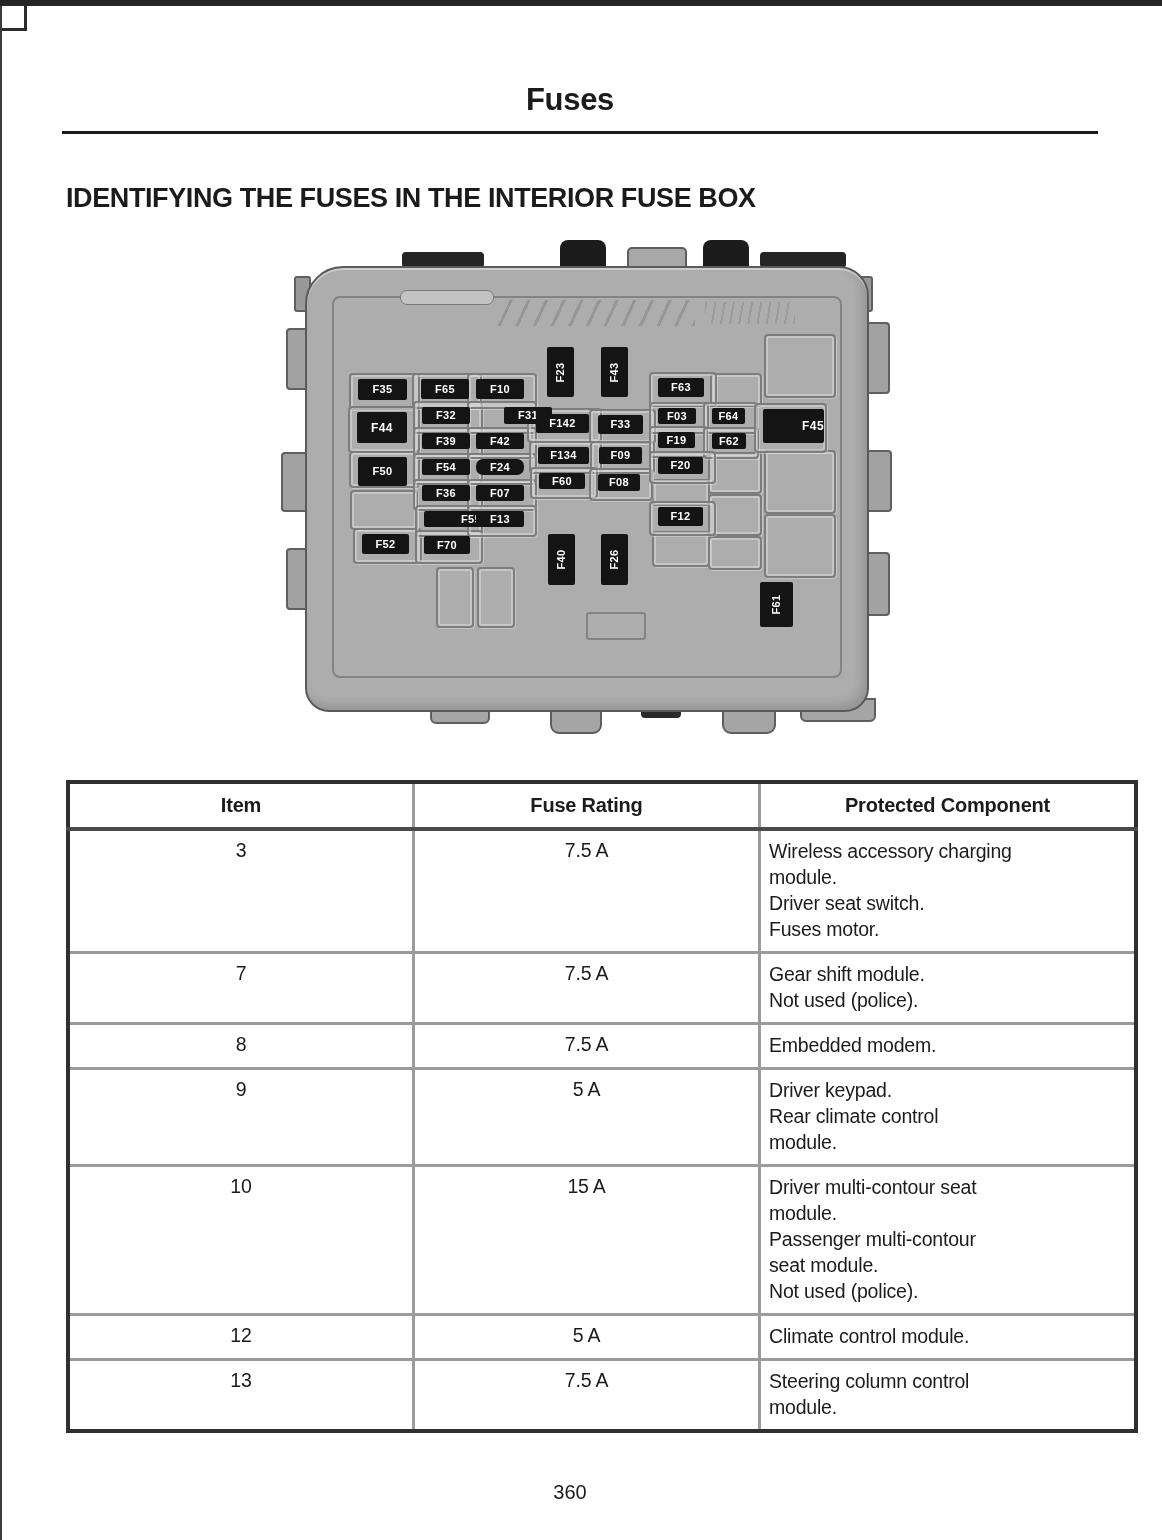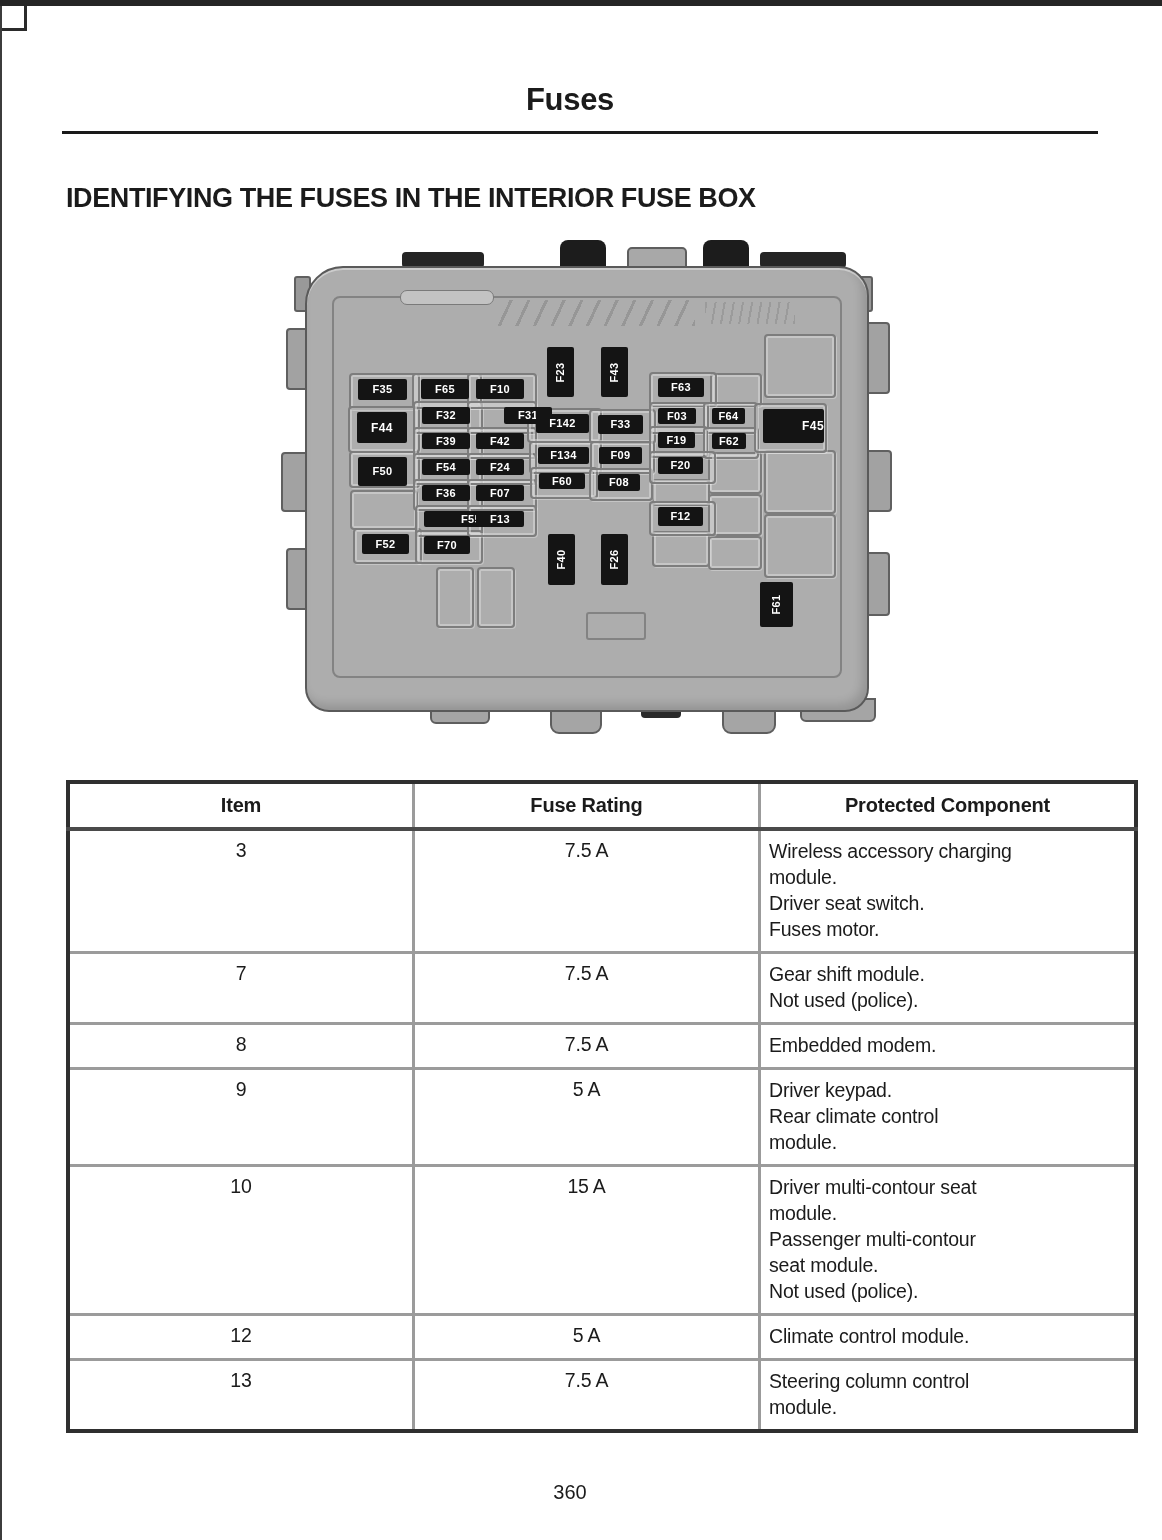--- a/index.html
+++ b/index.html
@@ -162,21 +162,21 @@
       </div>
       <div class="abs slot" style="left: 467px; top: 401px; width: 66px; height: 29px;"></div>
       <div class="abs fuse" style="left: 476px; top: 407px; width: 48px; height: 17px; margin-left: 28px;">
         <span>F31</span>
       </div>
       <div class="abs slot" style="left: 467px; top: 427px; width: 66px; height: 28px;"></div>
       <div class="abs fuse" style="left: 476px; top: 433px; width: 48px; height: 16px;">
         <span>F42</span>
       </div>
       <div class="abs slot" style="left: 467px; top: 453px; width: 66px; height: 28px;"></div>
-      <div class="abs fuse" style="left: 476px; top: 459px; width: 48px; height: 16px;">
+      <div class="abs fuse" style="left: 476px; top: 459px; width: 48px; height: 16px; border-radius: 7px;">
         <span>F24</span>
       </div>
       <div class="abs slot" style="left: 467px; top: 479px; width: 66px; height: 28px;"></div>
       <div class="abs fuse" style="left: 476px; top: 485px; width: 48px; height: 16px;">
         <span>F07</span>
       </div>
       <div class="abs slot" style="left: 467px; top: 505px; width: 66px; height: 28px;"></div>
       <div class="abs fuse" style="left: 476px; top: 511px; width: 48px; height: 16px;">
         <span>F13</span>
       </div>

